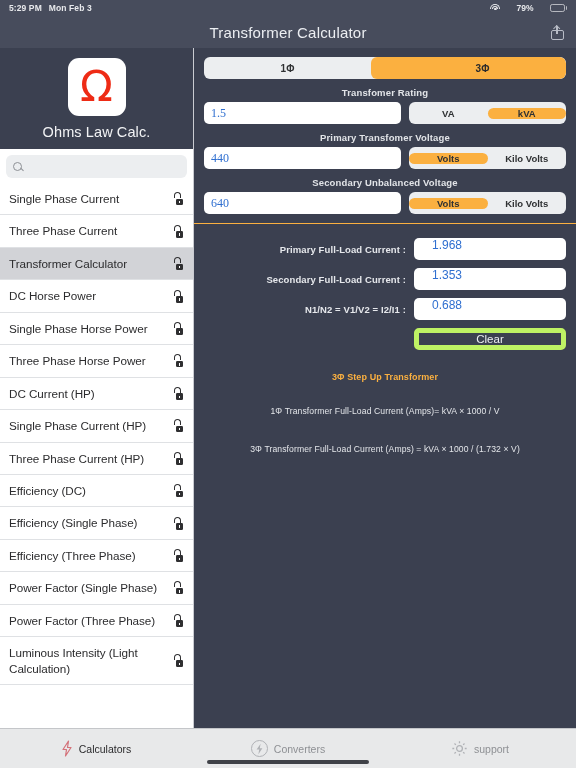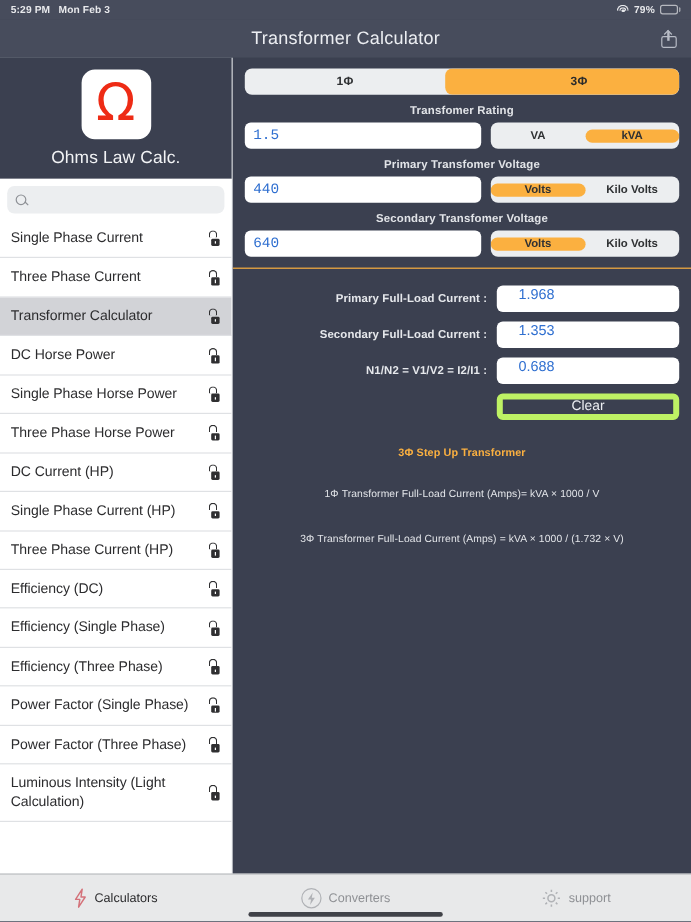--- a/index.html
+++ b/index.html
@@ -12,21 +12,21 @@
   .app{ position:relative; width:576px; height:768px; display:flex; flex-direction:column; }
 
   
   .statusbar{
     height:16px; flex:0 0 16px; background:#474c5c;
     display:flex; align-items:center; justify-content:space-between;
     padding:0 9px; color:#e8e9ec; font-size:8.5px; font-weight:bold;
     letter-spacing:.1px;
   }
   .sb-left{ display:flex; gap:7px; align-items:center; }
-  .sb-right{ display:flex; gap:4px; }
+  .sb-right{ display:flex; gap:16px; }
   .wifi-icon{ display:inline-block; width:10px; height:8px; position:relative; }
   .wifi-icon i{ position:absolute; left:50%; transform:translateX(-50%);
     border:1.1px solid #e8e9ec; border-bottom:none; border-radius:50% 50% 0 0/100% 100% 0 0; }
   .wifi-icon i:nth-child(1){ width:10px; height:5px; top:0.5px; }
   .wifi-icon i:nth-child(2){ width:6px; height:3px; top:2.5px; }
   .wifi-icon i:nth-child(3){ width:2.2px; height:2.2px; top:5px; background:#e8e9ec; border-radius:50%; border:none;}
   .batt{ display:flex; align-items:center; gap:1px; }
   .batt-body{ width:15px; height:8px; border:1px solid #b6b8bf; border-radius:2.2px; padding:1px; }
   .batt-fill{ height:100%; width:82%; background:#43d15f; border-radius:1px; }
   .batt-cap{ width:1.3px; height:3.5px; background:#b6b8bf; border-radius:0 1px 1px 0; }
@@ -93,21 +93,21 @@
      font-size:10px; font-weight:bold; color:#2f3133; cursor:pointer; letter-spacing:.2px;}
   .seg .opt.on{ background:#fbb040; color:#2b2b2b; border-radius:6px;padding-left:28px; }
 
   .flabel{ text-align:center; color:#e2e4e8; font-size:9.5px; font-weight:bold;
      margin:8px 0 4px; letter-spacing:.15px; }
 
   .fieldrow{ display:flex; gap:8px; align-items:center; }
   .txtin{ height:22px; background:#ffffff; border-radius:5px; flex:1;
      display:flex; align-items:center; padding:0 7px; }
   .txtin input{ border:none; outline:none; background:transparent; width:100%;
-     font-family:Liberation Mono, monospace; font-size:12px; color:#2f6fd0; font-weight:400;}
+     font-family:Liberation Serif, serif; font-size:12px; color:#2f6fd0; font-weight:400;}
   .unit-seg{ width:157px; flex:0 0 157px; display:flex; height:22px;
      border-radius:6px; overflow:hidden; background:#eceef0;align-items:center; }
   .unit-seg .opt{ flex:1; display:flex; align-items:center; justify-content:center;
      font-size:9.5px; font-weight:bold; color:#2f3133; cursor:pointer; }
   .unit-seg .opt.on{ background:#fbb040; border-radius:6px; }
 
   .divider{ height:1px; background:#fbb040; margin:9px -10px 0; }
 
   .results{ padding-top:14px; }
   .resrow{ display:flex; align-items:center; justify-content:flex-end; margin-bottom:8px; }
@@ -324,21 +324,21 @@
       <div class="fieldrow">
         <div class="txtin">
           <input type="text" value="440" style="">
         </div>
         <div class="unit-seg">
           <div class="opt on">Volts</div>
           <div class="opt">Kilo Volts</div>
         </div>
       </div>
 
-      <div class="flabel">Secondary Transfomer Voltage</div>
+      <div class="flabel">Secondary Unbalanced Voltage</div>
       <div class="fieldrow">
         <div class="txtin">
           <input type="text" value="640" style="">
         </div>
         <div class="unit-seg">
           <div class="opt on">Volts</div>
           <div class="opt">Kilo Volts</div>
         </div>
       </div>
 

